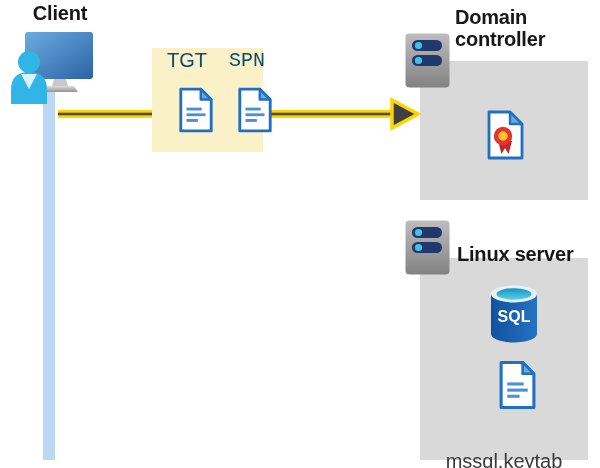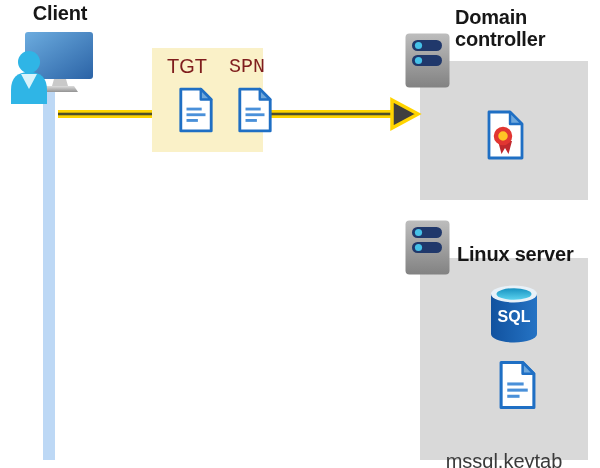--- a/index.html
+++ b/index.html
@@ -13,21 +13,21 @@
 
   .vline { position:absolute; left:43px; top:92px; width:12px; height:368px; background:#BDD8F5; z-index:0; }
 
   .graybox { position:absolute; background:#D9D9D9; z-index:0; }
   .dc-box { left:420px; top:61px; width:168px; height:139px; }
   .lx-box { left:420px; top:258px; width:168px; height:202px; }
 
   .arrow-svg { position:absolute; left:56px; top:97px; width:366px; height:34px; z-index:1; }
 
   .ticketbox { position:absolute; left:152px; top:48px; width:111px; height:104px; background:#FAF1C8; z-index:2; }
-  .t-label { position:absolute; top:7px; width:50px; text-align:center; font-size:20px; color:#7f1d1d; }
+  .t-label { position:absolute; top:1px; width:50px; text-align:center; font-size:20px; color:#0c4a6e; }
   .t-tgt { left:10px; }
   .t-spn { left:70px;font-family:Liberation Mono, monospace; }
   .t-doc { position:absolute; top:39px; width:38px; height:46px; }
   .t-doc1 { left:25px; }
   .t-doc2 { left:84px; }
 
   .client-icon { position:absolute; left:8px; top:26px; width:100px; height:82px; z-index:3; }
   .srv-icon { position:absolute; width:45px; height:55px; z-index:3; }
   .srv-dc { left:405px; top:33px; }
   .srv-lx { left:405px; top:220px; }

